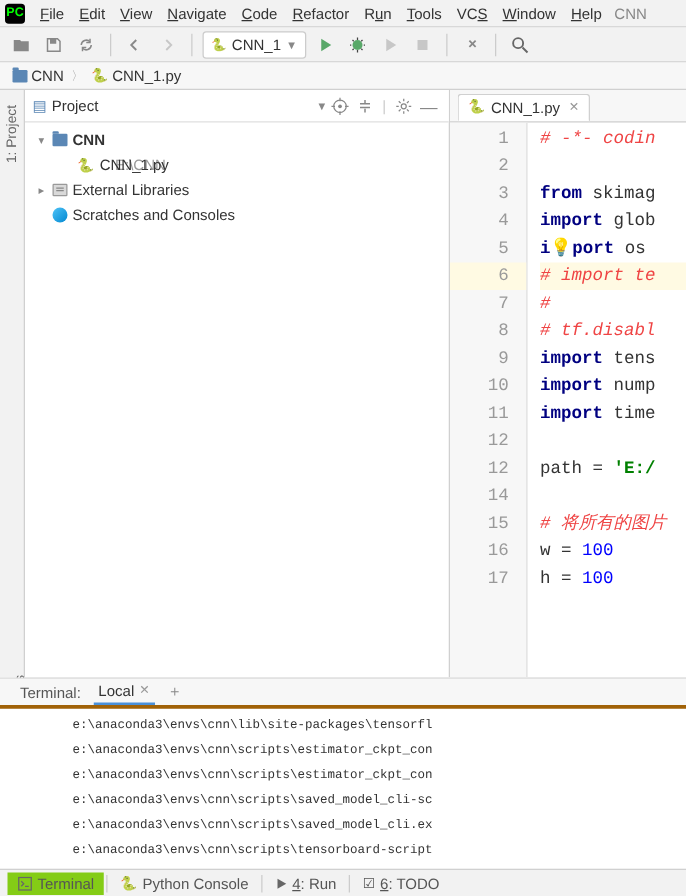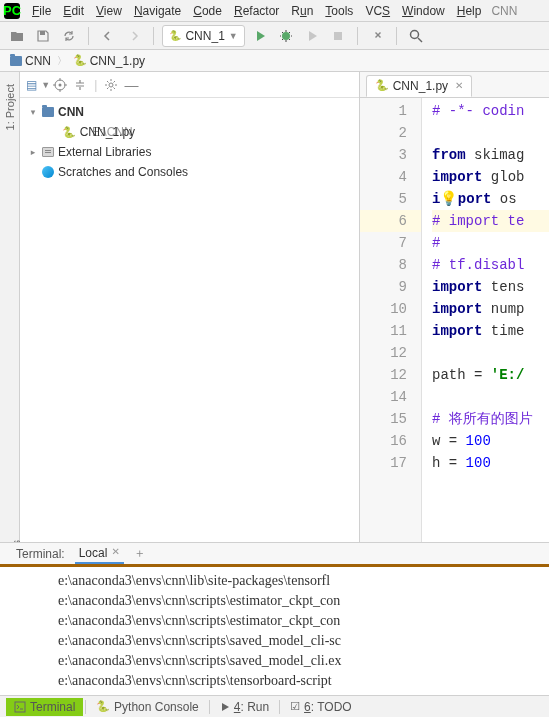--- a/index.html
+++ b/index.html
@@ -22,21 +22,21 @@
   background: #f2f2f2;
   border-bottom: 1px solid #d0d0d0;
 }
 .menubar .logo {
   width: 16px; height: 16px;
   background: #000;
   border-radius: 3px;
   display: flex; align-items: center; justify-content: center;
   margin-right: 6px;
 }
-.menubar .logo-inner { color: #0f0; font-size: 13px; font-weight: bold; }
+.menubar .logo-inner { color: #0f0; font-size: 10px; font-weight: bold; }
 .menubar .menu-item { padding: 2px 6px; cursor: pointer; }
 .menubar .menu-item u { text-decoration: underline; }
 .menubar .proj-name { color: #888; margin-left: 4px; }
 .toolbar {
   display: flex;
   align-items: center;
   height: 28px;
   padding: 0 6px;
   background: #f2f2f2;
   border-bottom: 1px solid #d0d0d0;
@@ -144,21 +144,21 @@
   background: #f7f7f7;
   border-right: 1px solid #e0e0e0;
   text-align: right;
   padding-right: 14px;
   color: #999;
   line-height: 22px;
   padding-top: 2px;
 }
 .code-lines { flex:1; padding-left: 10px; line-height: 22px; padding-top: 2px; white-space: pre; overflow:hidden; }
 .code-lines .kw { color: #000080; font-weight: bold; }
-.code-lines .cm { color: #6d28d9; }
+.code-lines .cm { color: #ef4444; font-style: italic; }
 .code-lines .str { color: #008000; font-weight: bold; }
 .code-lines .num { color: #0000ff; }
 .code-lines .hl { background: #fffae3; display:block; }
 .code-lines .bulb { color: #f0a500; }
 .gutter-nums .hl-num { background: #fffae3; display:block; margin-right:-14px; padding-right:14px; }
 
 .terminal-panel {
   border-top: 1px solid #d0d0d0;
   background: #fff;
   display:flex; flex-direction:column;
@@ -174,22 +174,22 @@
 .term-header .lbl { color: #555; }
 .term-tab {
   display:flex; align-items:flex-start; gap:4px;
   padding: 2px 4px;
   border-bottom: 2px solid #4a90d9;
 }
 .term-tab .close { color:#999; font-size:10px; cursor:pointer; }
 .term-header .plus { color:#888; cursor:pointer; }
 .term-body {
   padding: 4px 10px 4px 58px;
-  font-family: Liberation Serif, serif;
-  font-size: 14px;
+  font-family: Liberation Mono, monospace;
+  font-size: 10px;
   line-height: 20px;
   white-space: pre;
   overflow: hidden;
   height: 128px;
 }
 
 .statusbar {
   height: 22px;
   background: #f2f2f2;
   border-top: 1px solid #d0d0d0;
@@ -316,20 +316,21 @@
     </div>
     <div class="gutter-label fav">
       <span>2: Favorites</span>
     </div>
 
   </div>
 
   <div class="project-panel">
     <div class="panel-header">
       <span style="color:#5b87b5">▤</span>
+      <span class="title">Project</span>
       <span class="chev2">▼</span>
       <div class="hdr-btn">
           <svg width="14" height="14" viewBox="0 0 14 14">
             <circle cx="7" cy="7" r="5" fill="none" stroke="#888"></circle>
             <circle cx="7" cy="7" r="1.5" fill="#888"></circle>
             <path d="M7 0v3M7 11v3M0 7h3M11 7h3" stroke="#888"></path>
           </svg>
         </div>
       <div class="hdr-btn">
           <svg width="14" height="14" viewBox="0 0 14 14">

